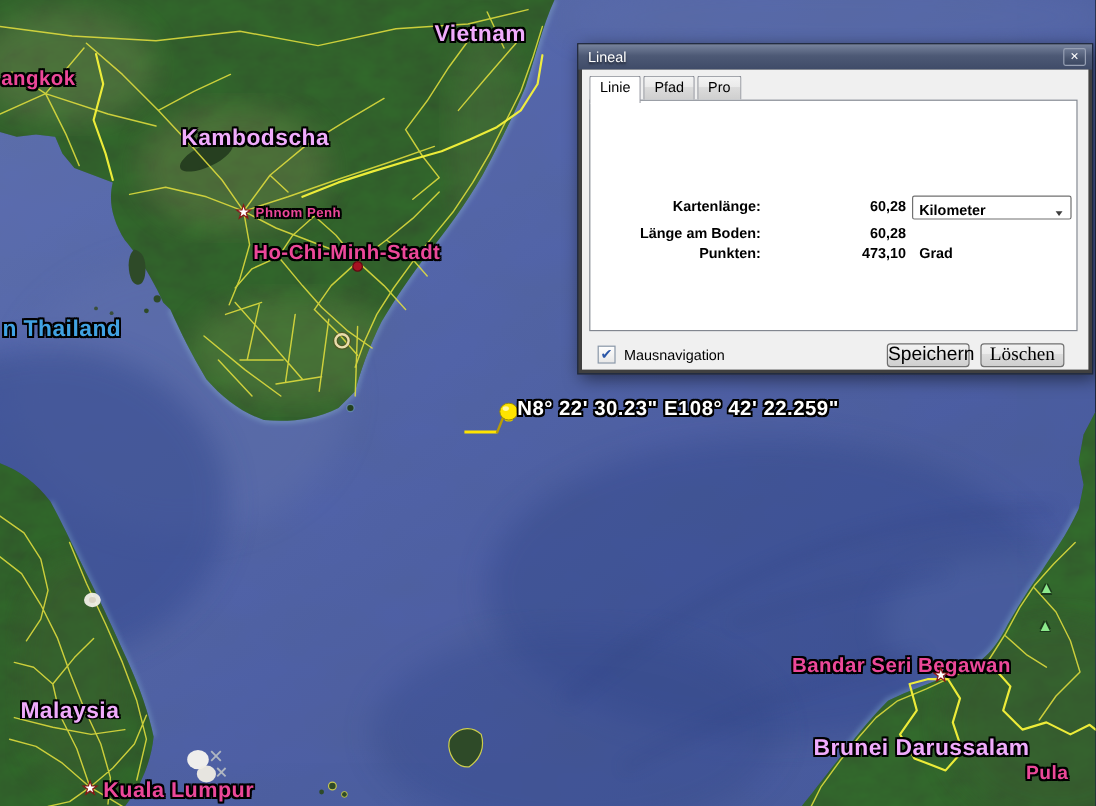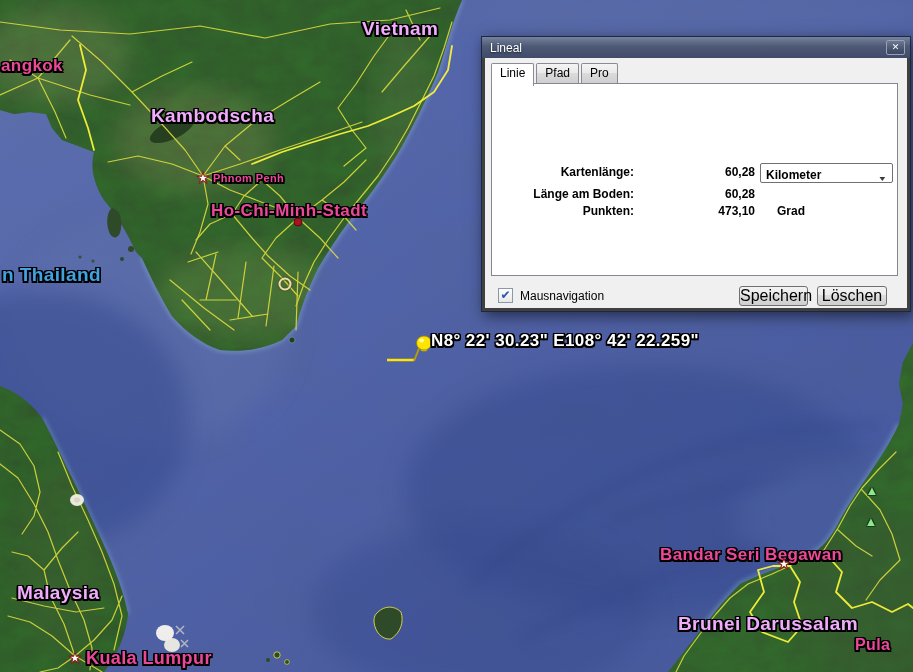--- a/index.html
+++ b/index.html
@@ -38,34 +38,34 @@
   .tab{height:17px;padding:2px 8px 0;margin-right:2px;border:1px solid #898c95;border-bottom:none;
        border-radius:2px 2px 0 0;background:linear-gradient(#f4f4f4,#eaeaea 45%,#dcdcdc 46%,#cfcfcf);
        font-size:12px;cursor:pointer;}
   .tab.active{height:20px;background:#fff;position:relative;z-index:3;}
   .panel{position:absolute;left:6px;top:25px;width:405px;height:191px;background:#fff;
        border:1px solid #828790;z-index:1;}
   .desc{position:absolute;left:7px;top:8px;font-size:12px;}
   .frow{position:absolute;left:0;width:100%;height:17px;display:flex;align-items:center;font-size:12px;font-weight:bold;}
   .flabel{display:inline-block;width:142px;text-align:right;}
   .fvalue{display:inline-block;width:121px;text-align:right;}
-  .fsuffix{margin-left:22px;}
+  .fsuffix{margin-left:11px;}
   .combo{position:absolute;left:268px;top:0px;width:131px;height:18px;background:#fff;
        border:1px solid #707070;border-radius:2px;display:flex;align-items:flex-end;cursor:pointer;}
   .combo-text{margin-left:5px;flex:1;}
   .combo-arrow{font-size:7px;color:#3c3c3c;margin-right:6px;transform:scaleX(1.4);}
   .chk-row{position:absolute;left:13px;top:230px;display:flex;align-items:center;gap:7px;}
   .chk{width:13px;height:13px;background:linear-gradient(#fefefe,#e8e8e8);border:1px solid #8a98a8;
        display:flex;align-items:center;justify-content:center;cursor:pointer;}
   .chk-mark{color:#2b57a8;font-size:12px;margin-top:-2px;}
   .btn{position:absolute;top:228px;height:20px;border:1px solid #707070;border-radius:3px;
        background:linear-gradient(#f2f2f2,#ebebeb 45%,#dddddd 46%,#cfcfcf);font-size:16px;
        font-family:"Liberation Sans",sans-serif;cursor:pointer;padding:0;}
   .btn-save{left:254px;width:69px;}
-  .btn-del{left:332px;width:70px;}
+  .btn-del{left:332px;width:70px;font-family:Liberation Serif, serif;}
 </style>
 </head>
 <body>
 
 <div class="stage">
 
   <svg class="map" width="913" height="672" viewBox="0 0 913 672">
     <defs>
       <linearGradient id="seaG" x1="0" y1="0" x2="1" y2="1">
         <stop offset="0" stop-color="#5a6ca7"></stop>

